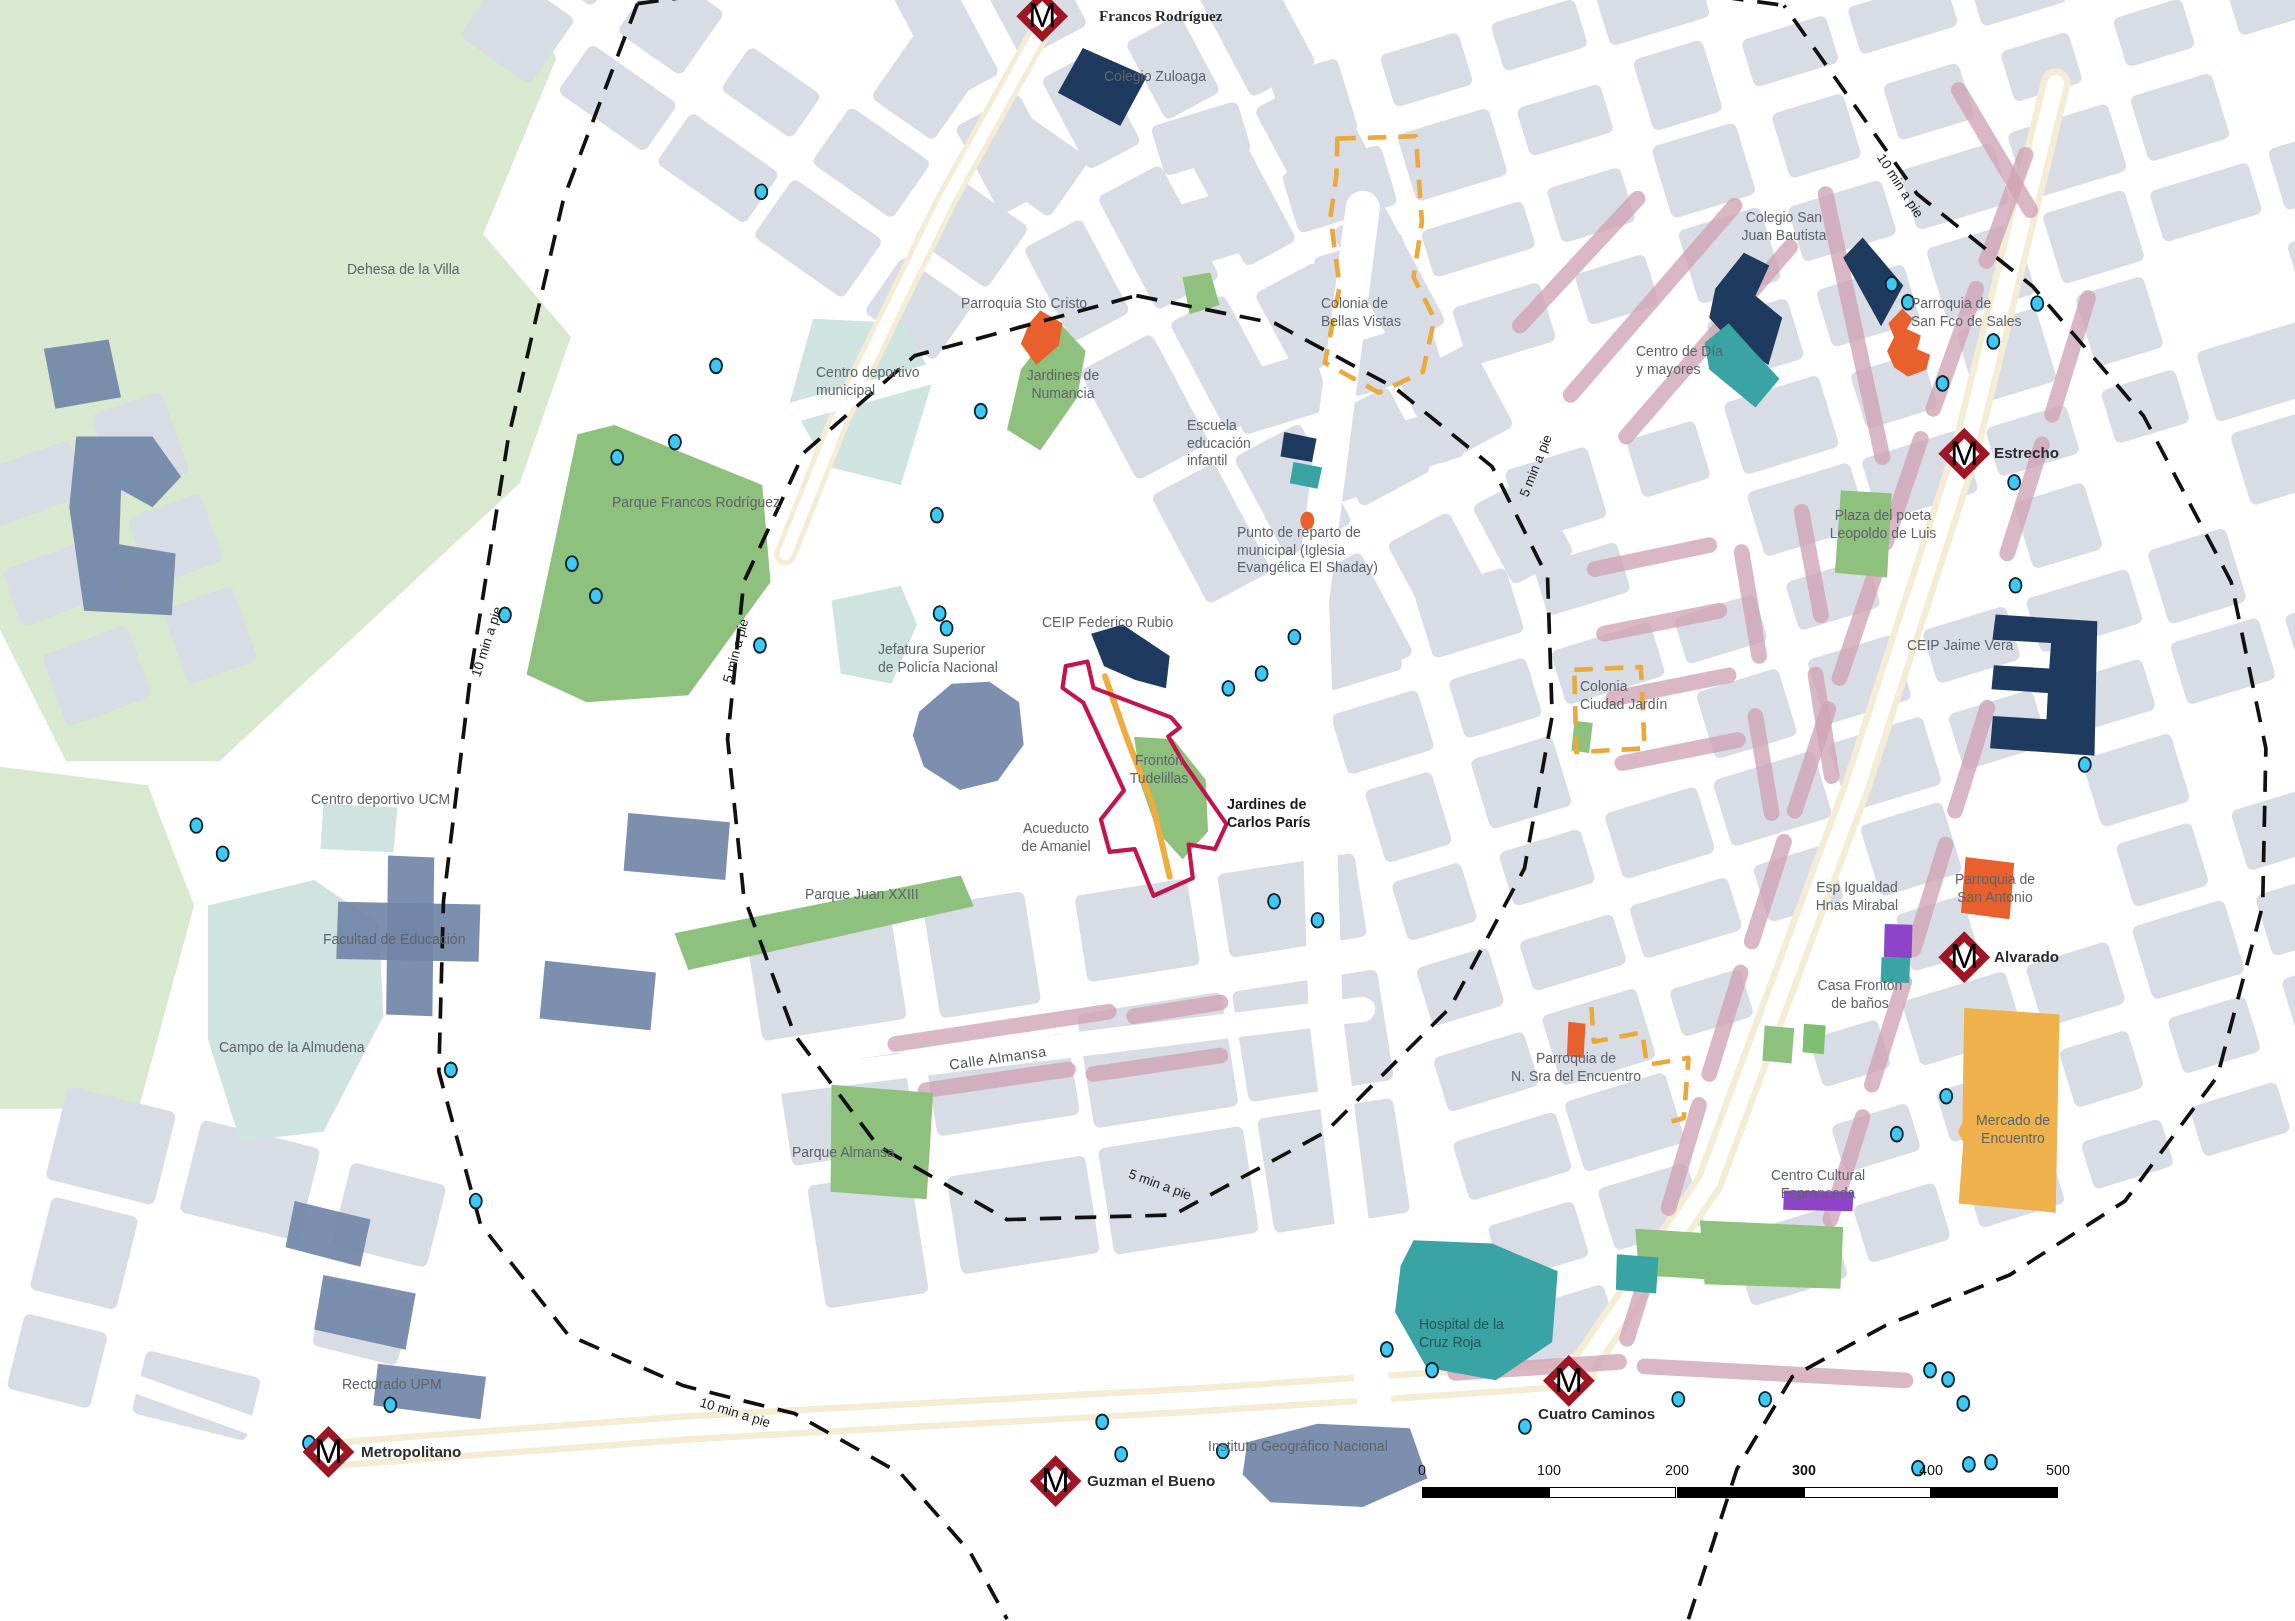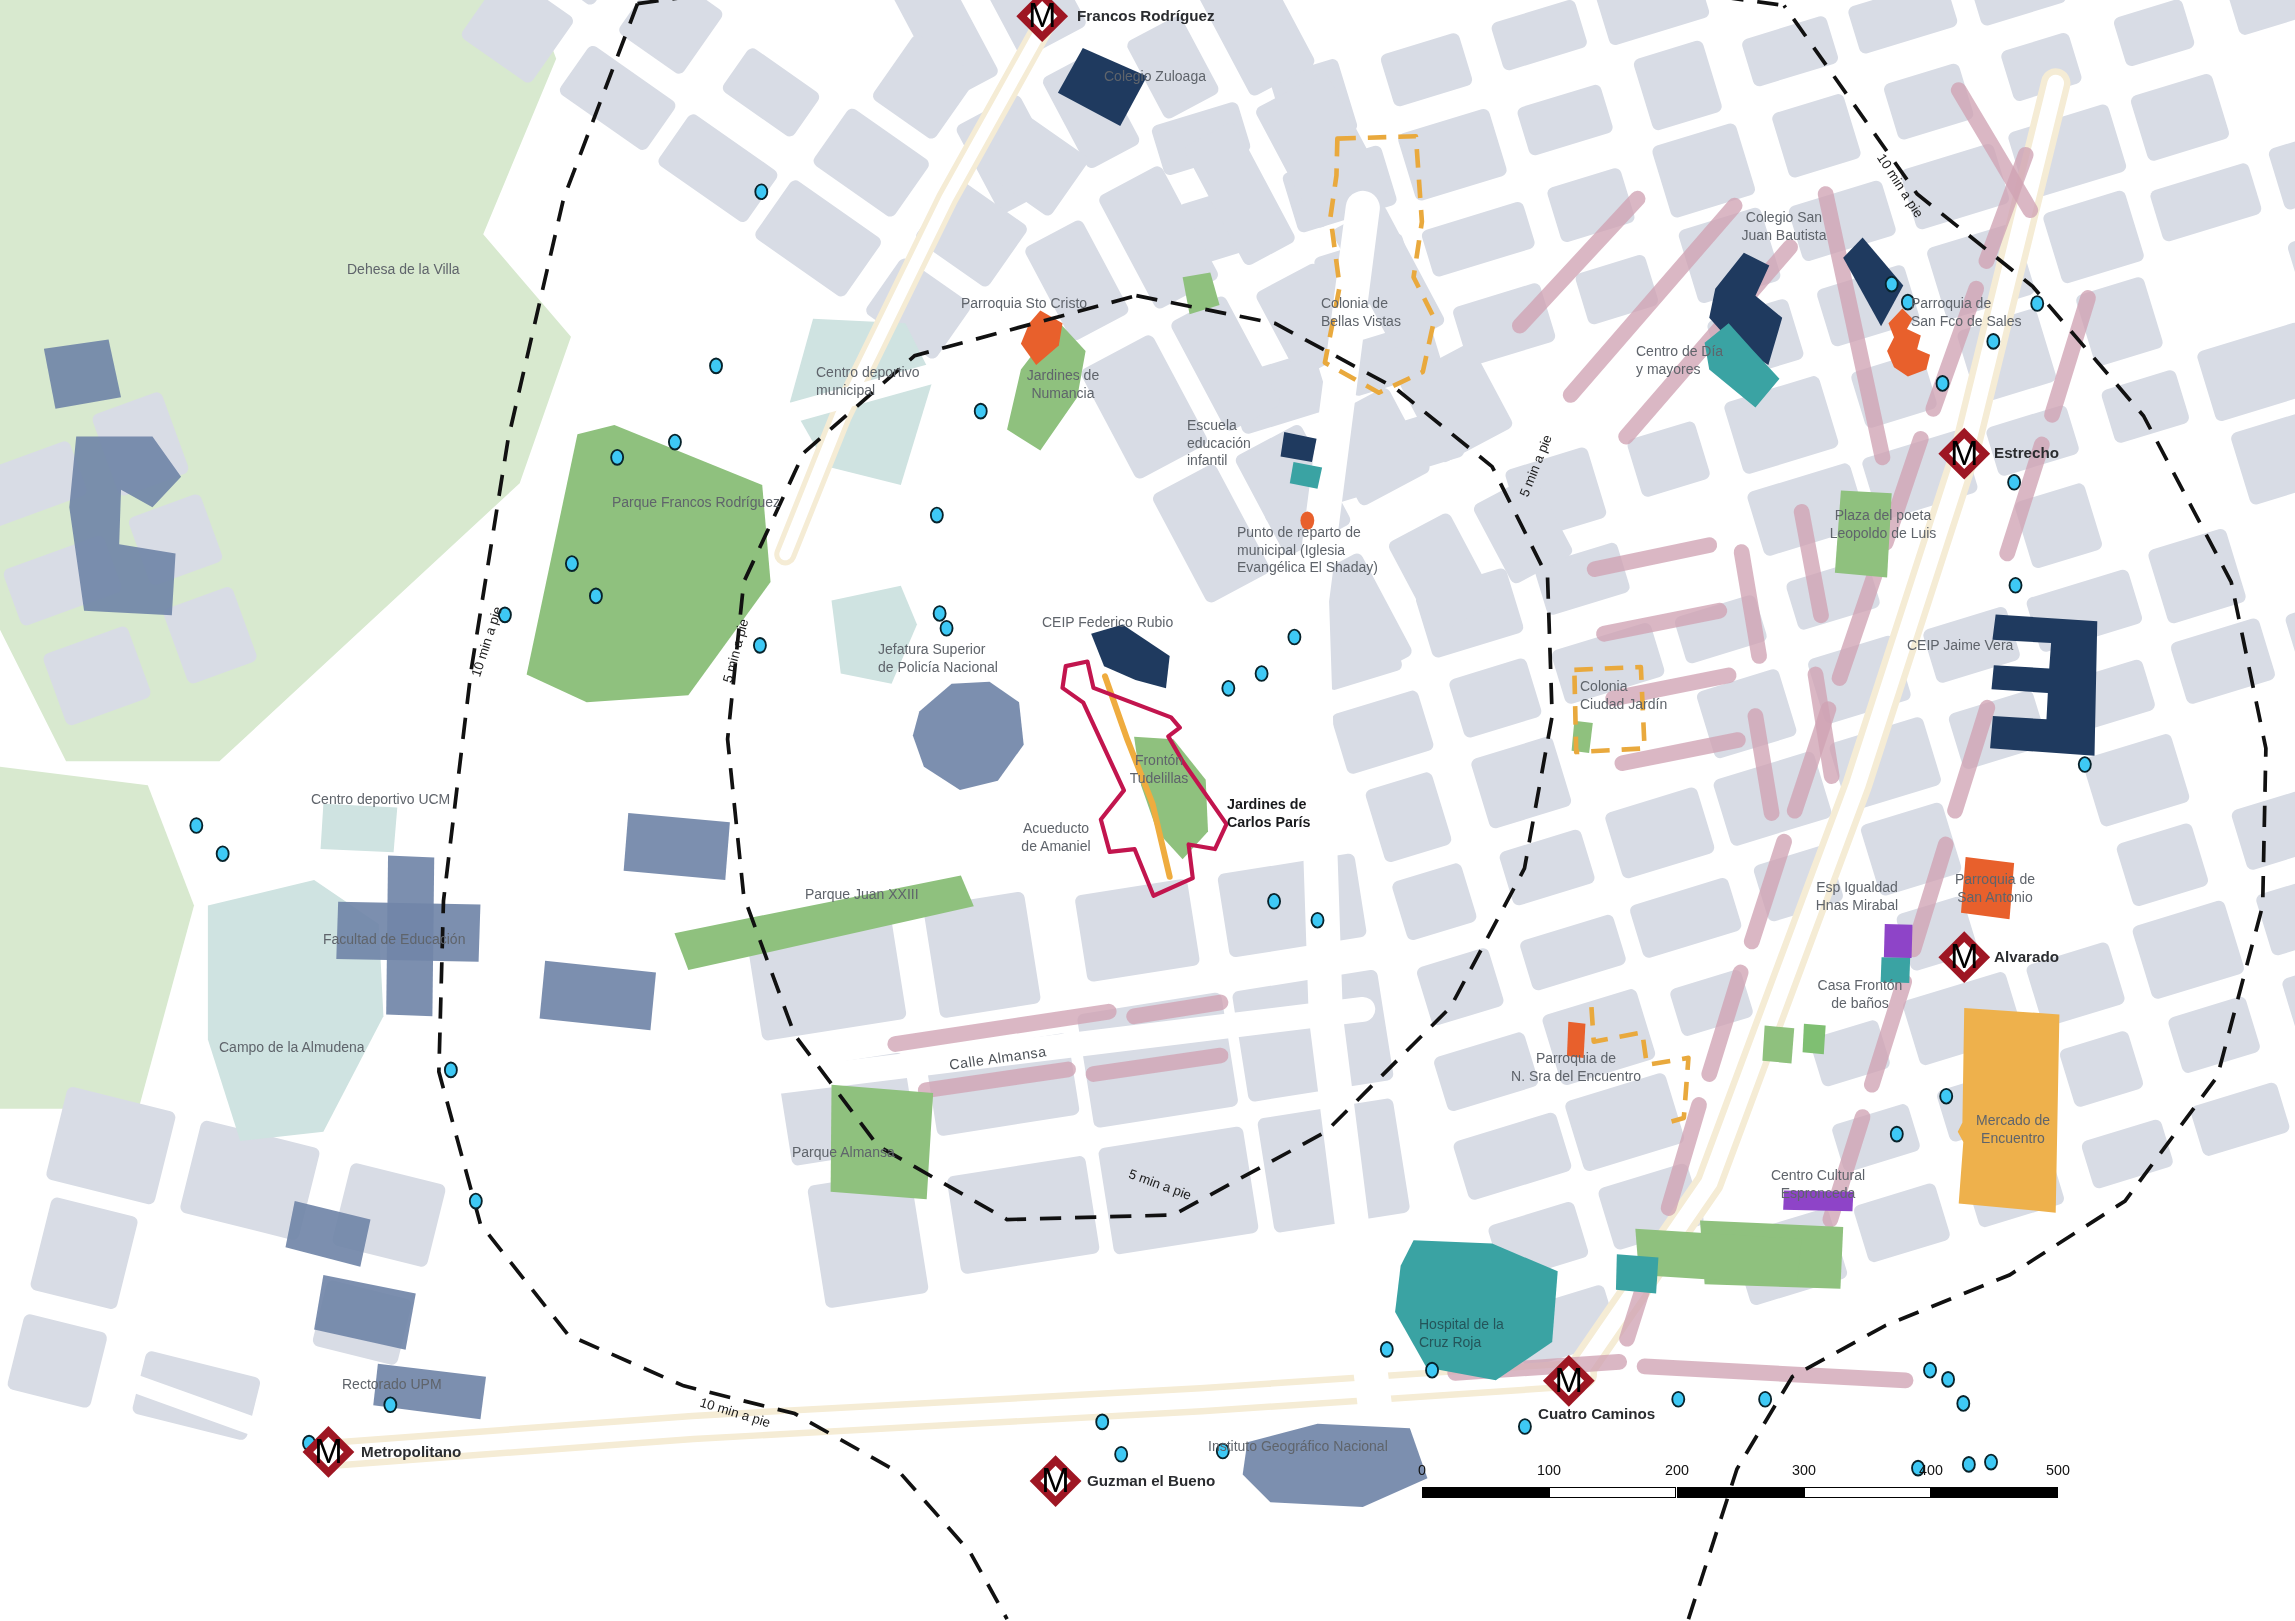--- a/index.html
+++ b/index.html
@@ -413,21 +413,21 @@
           <text x="0" y="24" text-anchor="middle" font-size="74" font-family="Liberation Sans, sans-serif" fill="#000">M</text>
         </g>
         <g transform="translate(2285,3206)">
           <path d="M0,-56 L56,0 L0,56 L-56,0 Z" fill="#9e1623"></path>
           <path d="M0,-33 L33,0 L0,33 L-33,0 Z" fill="#ffffff"></path>
           <text x="0" y="24" text-anchor="middle" font-size="74" font-family="Liberation Sans, sans-serif" fill="#000">M</text>
         </g>
       </g>
   </svg>
   <div id="labels">
-      <div class="metro-label" style="left: 1077px; top: 7.4px;">Francos Rodríguez</div>
+      <div class="metro-label" style="left: 1099px; top: 7.4px; font-family: Liberation Serif, serif;">Francos Rodríguez</div>
       <div class="metro-label" style="left: 1994px; top: 444px;">Estrecho</div>
       <div class="metro-label" style="left: 1994px; top: 948px;">Alvarado</div>
       <div class="metro-label" style="left: 1538px; top: 1405px;">Cuatro Caminos</div>
       <div class="metro-label" style="left: 361px; top: 1443px;">Metropolitano</div>
       <div class="metro-label" style="left: 1087px; top: 1472px;">Guzman el Bueno</div>
       <div class="label" style="left: 347px; top: 261px;">
         <div>Dehesa de la Villa</div>
       </div>
       <div class="label" style="left: 1104px; top: 68px;">
         <div>Colegio Zuloaga</div>
@@ -570,21 +570,21 @@
         <div>5 min a pie</div>
       </div>
       <div class="label center walk" style="left: 735px; top: 1404px; transform: translateX(-50%) rotate(17deg);">
         <div>10 min a pie</div>
       </div>
     </div>
   <div id="scalebar" style="left: 1422px; top: 1462px; width: 636px; height: 42px; position: absolute;">
       <div class="ticknum" style="left: 0px; top: 0px;">0</div>
       <div class="ticknum" style="left: 127px; top: 0px;">100</div>
       <div class="ticknum" style="left: 255px; top: 0px;">200</div>
-      <div class="ticknum" style="left: 382px; top: 0px;">300</div>
+      <div class="ticknum" style="left: 382px; top: 0px; font-weight: bold;">300</div>
       <div class="ticknum" style="left: 509px; top: 0px;">400</div>
       <div class="ticknum" style="left: 636px; top: 0px;">500</div>
       <div class="seg" style="left: 0px; top: 25.4px; width: 127px; background: rgb(0, 0, 0);"></div>
       <div class="seg" style="left: 127px; top: 25.4px; width: 127px; background: rgb(255, 255, 255);"></div>
       <div class="seg" style="left: 255px; top: 25.4px; width: 127px; background: rgb(0, 0, 0);"></div>
       <div class="seg" style="left: 382px; top: 25.4px; width: 127px; background: rgb(255, 255, 255);"></div>
       <div class="seg" style="left: 509px; top: 25.4px; width: 127px; background: rgb(0, 0, 0);"></div>
     </div>
 </div>
 

